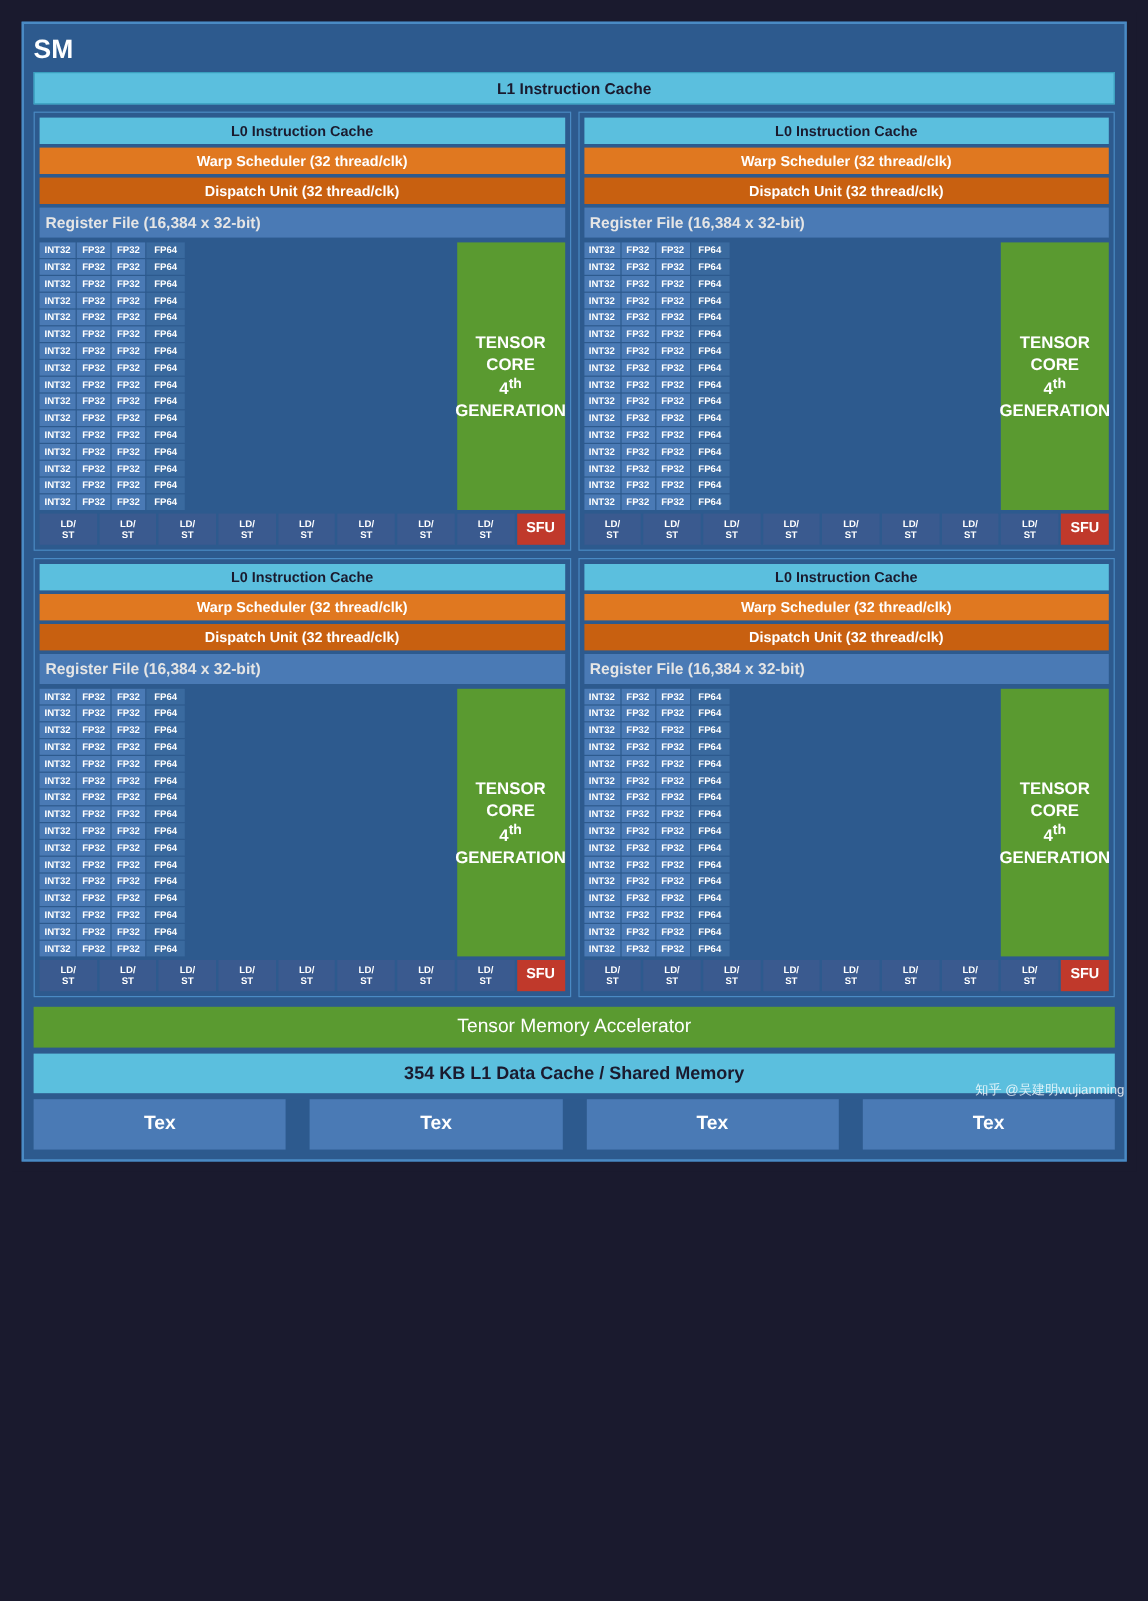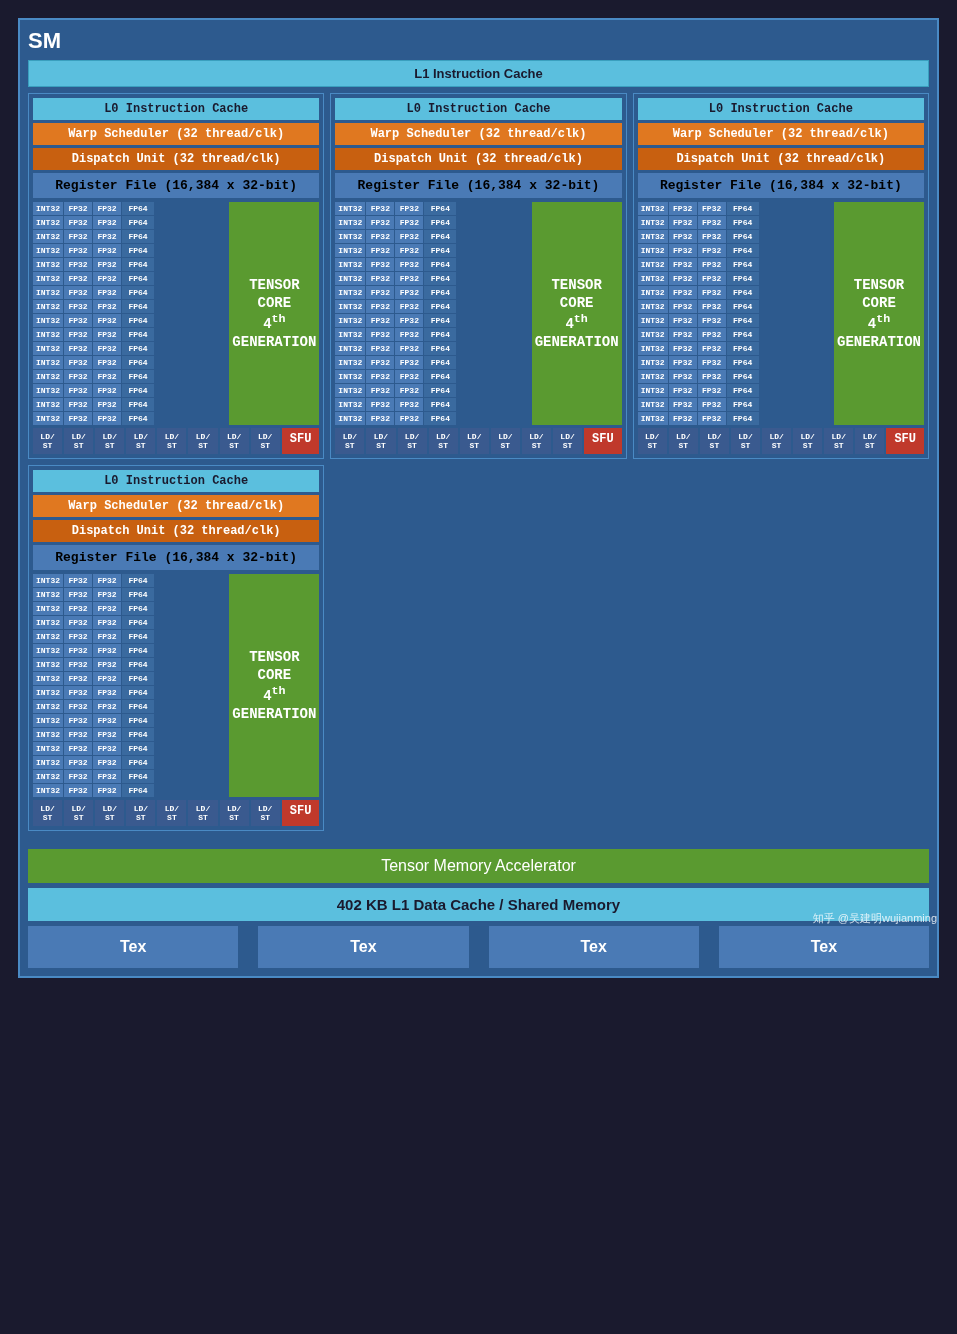--- a/index.html
+++ b/index.html
@@ -34,24 +34,23 @@
       color: #1a1a2e;
       text-align: center;
       padding: 5px;
       font-size: 13px;
       font-weight: bold;
       margin-bottom: 6px;
       border: 1px solid #3a9fbe;
     }
     .quad-grid {
       display: grid;
-      grid-template-columns: 1fr 1fr 1fr;
+      grid-template-columns: 1fr 1fr;
       gap: 6px;
-      margin-bottom: 18px;
-      font-family: Liberation Mono, monospace;
+      margin-bottom: 8px;
     }
     .sub-unit {
       background: #2d5a8e;
       border: 1px solid #4a8ac4;
       padding: 4px;
     }
     .l0-cache {
       background: #5bbfde;
       color: #1a1a2e;
       text-align: center;
@@ -73,22 +72,21 @@
       background: #c86010;
       color: white;
       text-align: center;
       padding: 4px;
       font-size: 12px;
       font-weight: bold;
       margin-bottom: 3px;
     }
     .register-file {
       background: #4a7ab5;
-      color: #000000;
-      text-align: center;
+      color: #e5e5e5;
       padding: 5px;
       font-size: 13px;
       font-weight: bold;
       margin-bottom: 4px;
     }
     .compute-area {
       display: flex;
       gap: 3px;
       margin-bottom: 3px;
     }
@@ -705,21 +703,21 @@
           <div class="ld-st-cell">LD/<br>ST</div>
           <div class="ld-st-cell">LD/<br>ST</div>
           <div class="ld-st-cell">LD/<br>ST</div>
           <div class="sfu-cell">SFU</div>
         </div>
       </div>
     </div>
 
     <div class="bottom-bars">
       <div class="tma-bar">Tensor Memory Accelerator</div>
-      <div class="l1-data-bar">402 KB L1 Data Cache / Shared Memory</div>
+      <div class="l1-data-bar">354 KB L1 Data Cache / Shared Memory</div>
       <div class="tex-row">
         <div class="tex-cell">Tex</div>
         <div class="tex-cell">Tex</div>
         <div class="tex-cell">Tex</div>
         <div class="tex-cell">Tex</div>
       </div>
     </div>
 
     <div class="watermark">知乎 @吴建明wujianming</div>
   </div>

